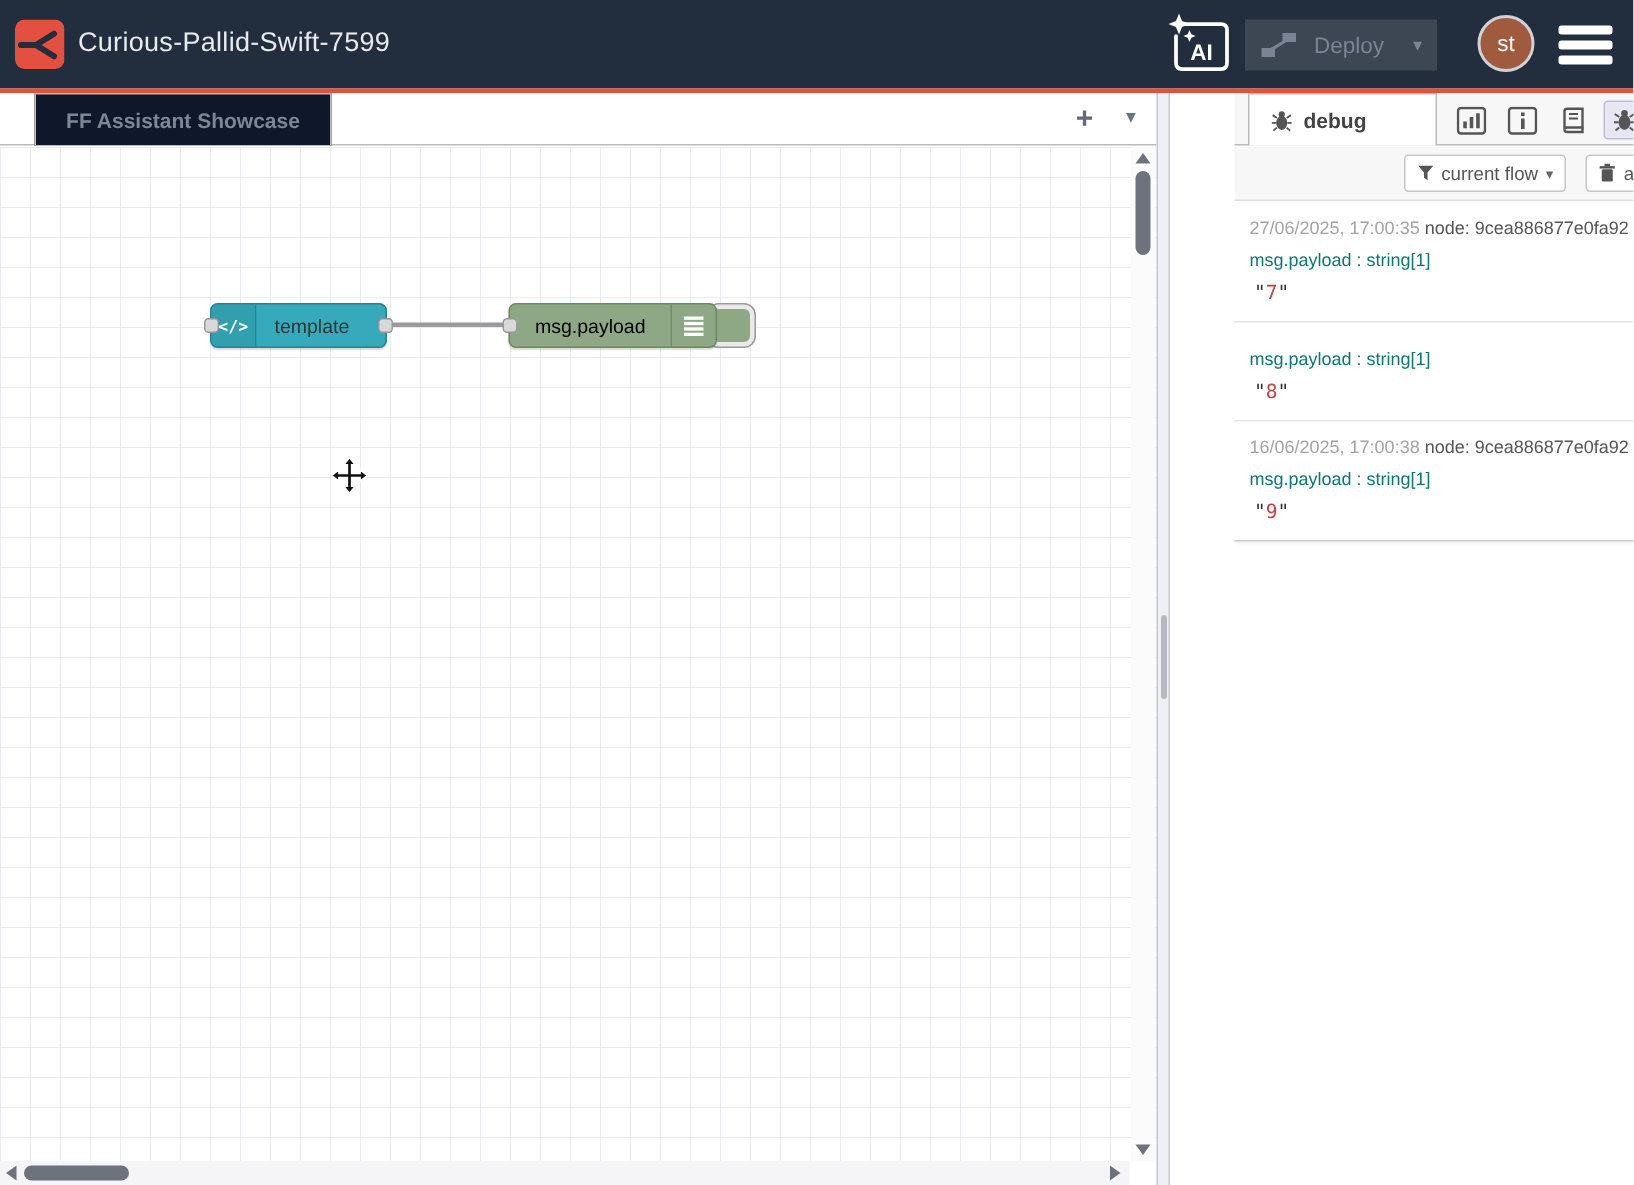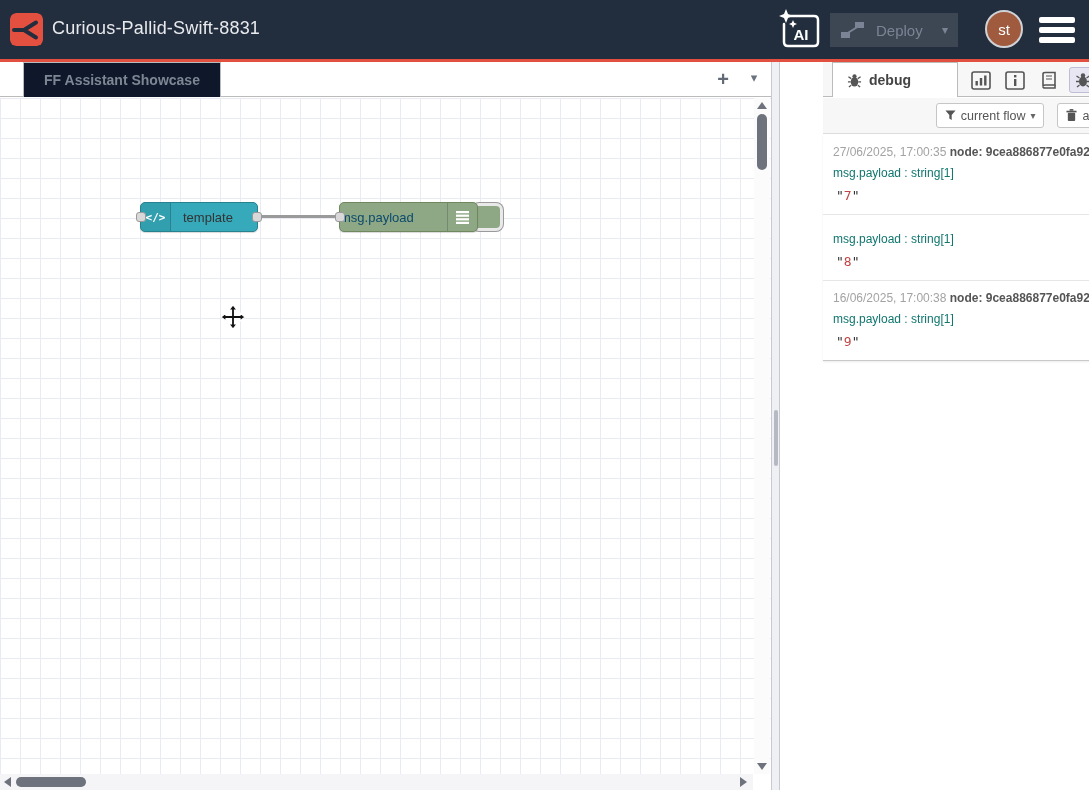--- a/index.html
+++ b/index.html
@@ -50,21 +50,21 @@
           box-shadow:0 1px 1px rgba(0,0,0,.15); cursor:move; z-index:2; }
   .node-template { left:140px; top:104px; width:118px; background:#36a9ba; border:1px solid #27828f; }
   .node-debug    { left:339px; top:104px; width:139px; background:#8ea885; border:1px solid #70875f; }
   .node-icon-left { width:30px; height:100%; display:flex; align-items:center; justify-content:center;
                     background:rgba(0,0,0,.06); border-right:1px solid rgba(0,0,0,.18);
                     border-radius:4px 0 0 4px; color:#fff; font-size:11px; font-weight:bold;
                     font-family:"DejaVu Sans Mono", monospace; }
   .node-icon-right { width:30px; height:100%; margin-left:auto; display:flex; align-items:center;
                      justify-content:center; border-left:1px solid rgba(0,0,0,.18); }
   .node-label { color:#333; font-size:13px; padding-left:12px; white-space:nowrap; }
-  .node-label-center { color:#0c4a6e; font-size:13px; flex:1; text-align:left; white-space:nowrap; }
+  .node-label-center { color:#000000; font-size:13px; flex:1; text-align:center; white-space:nowrap; }
   .port { position:absolute; width:10px; height:10px; background:#d9d9d9; border:1px solid #999;
           border-radius:3px; top:9px; cursor:crosshair; z-index:3; }
   .port-in { left:-5px; } .port-out { right:-5px; }
 
   .debug-toggle { position:absolute; left:472px; top:105px; width:31px; height:28px;
                   background:#8ea885; border:3px solid #e9e9e9; box-shadow:0 0 0 1px #9a9a9a;
                   border-radius:7px; z-index:1; cursor:pointer; }
   .move-cursor { position:absolute; left:221px; top:206px; z-index:5; pointer-events:none; }
 
   
@@ -103,37 +103,37 @@
   .tb-btn .caret { font-size:10px; color:#666; }
   .tb-filter { margin-right:13px; }
   .tb-clear { margin-right:17px; }
 
   .msg-list { position:absolute; left:0; top:73px; width:308px; background:#fff;
               border-bottom:1px solid #c9c9c9; box-shadow:0 1px 2px rgba(0,0,0,.08); }
   .msg { padding:10px 10px 11px 10px; border-bottom:1px solid #e6e6e6; }
   .msg:last-child { border-bottom:none; }
   .msg-row1 { font-size:12px; }
   .msg-date { color:#a3a3a3; }
-  .msg-node { color:#555; font-weight:bold; }
+  .msg-node { color:#555; font-weight:normal; }
   .msg-meta { font-size:12px; color:#0f766e; margin-top:7px; }
   .msg-value { font-family:"DejaVu Sans Mono", monospace; font-size:13px; margin-top:8px; padding-left:3px; }
   .msg-quote { color:#333; }
   .msg-string { color:#c04545; }
 </style>
 </head>
 <body>
 
 <div id="app">
 
   <div class="header">
     <svg class="logo" viewBox="0 0 33 33">
       <rect x="0" y="0" width="33" height="33" rx="6" fill="#e4503f"></rect>
       <path d="M4 17 L14 17 M14 17 L26 9.5 M14 17 L26 24.5" stroke="#222d3d" stroke-width="4" fill="none" stroke-linecap="round"></path>
     </svg>
-    <div class="app-title">Curious-Pallid-Swift-8831</div>
+    <div class="app-title">Curious-Pallid-Swift-7599</div>
 
     <div class="ai-btn">
       <svg viewBox="0 0 48 46" width="48" height="46">
         <path d="M14 8 H38 Q42 8 42 12 V34 Q42 38 38 38 H12 Q8 38 8 34 V16" stroke="#fff" stroke-width="2.5" fill="none" stroke-linecap="round"></path>
         <text x="25" y="32" font-size="15" font-weight="bold" fill="#fff" text-anchor="middle" font-family="Liberation Sans, sans-serif">AI</text>
         <path d="M10 1 L12 6 L17 8 L12 10 L10 15 L8 10 L3 8 L8 6 Z" fill="#fff"></path>
         <path d="M17 12 L18.2 14.8 L21 16 L18.2 17.2 L17 20 L15.8 17.2 L13 16 L15.8 14.8 Z" fill="#fff"></path>
       </svg>
     </div>
 

